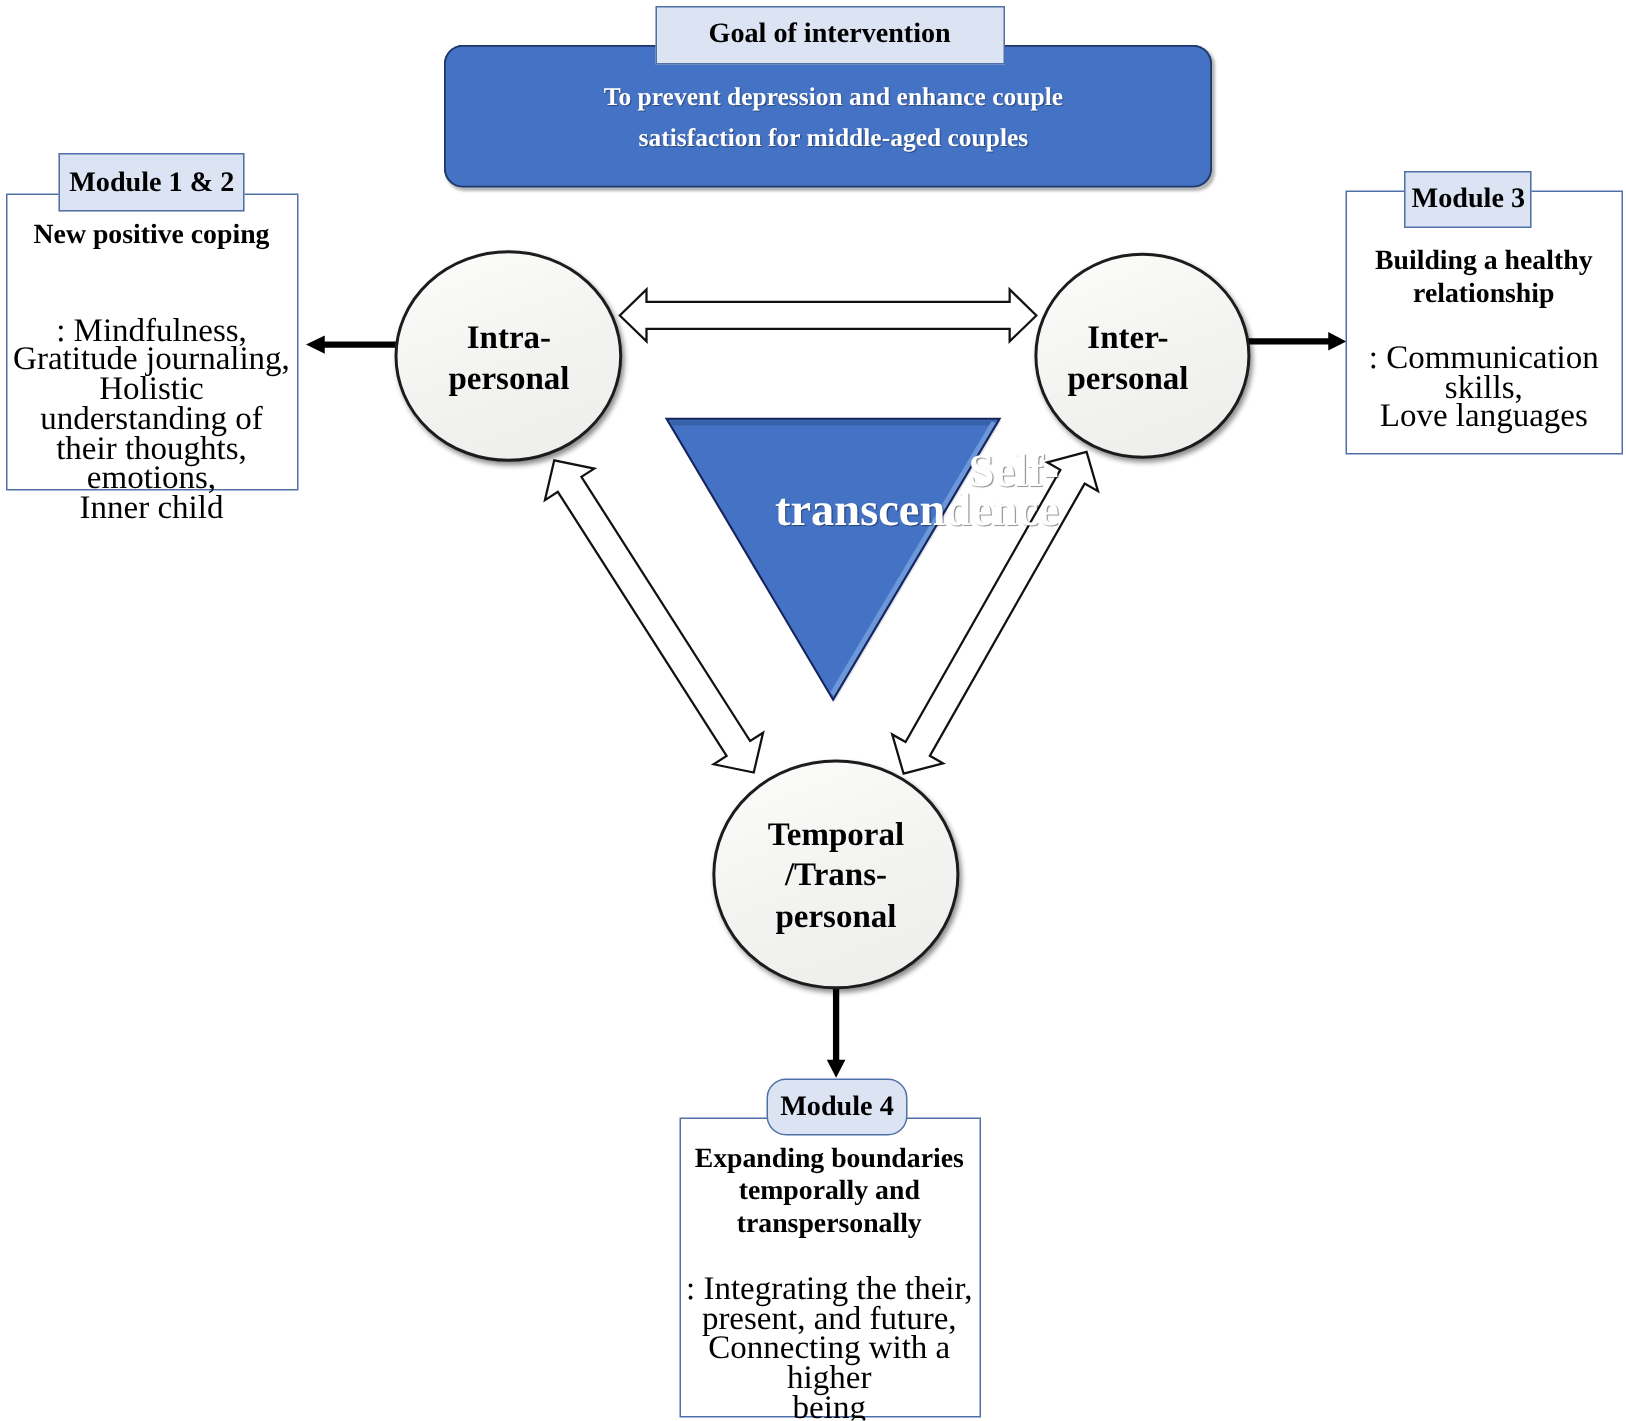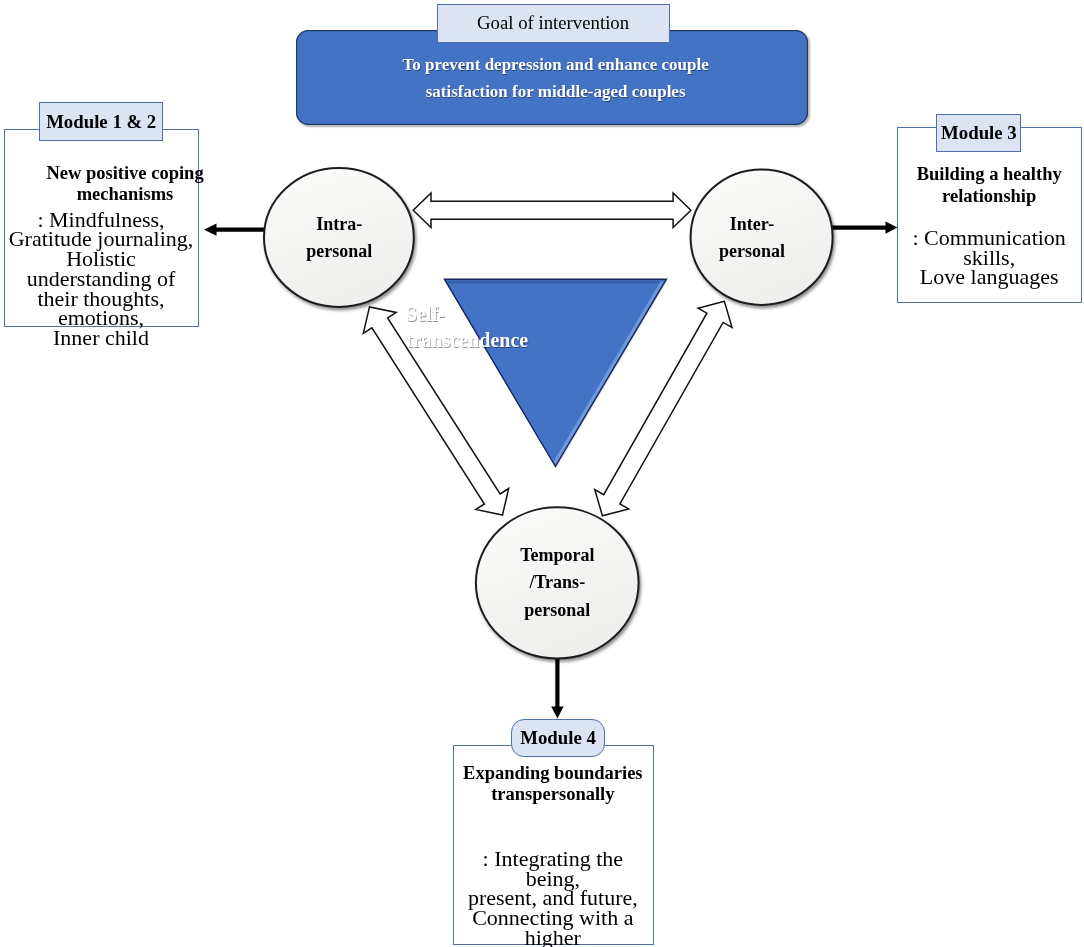--- a/index.html
+++ b/index.html
@@ -8,27 +8,27 @@
   svg.layer{position:absolute;left:0;top:0;width:1084px;height:947px;overflow:visible;}
   .modbox{position:absolute;border:1.4px solid #4F71A8;background:transparent;box-sizing:border-box;}
   .modtab{position:absolute;border:1.4px solid #4F71A8;background:#DCE3F3;box-sizing:border-box;
           display:flex;align-items:center;justify-content:center;font-weight:bold;color:#000;
           font-size:18.8px;letter-spacing:0px;}
   .modtitle{position:absolute;text-align:center;font-weight:bold;color:#000;font-size:18.5px;line-height:21.4px;}
   .modbody{position:absolute;text-align:center;color:#000;font-size:22px;line-height:19.8px;}
   .goalbox{position:absolute;background:#4472C4;border-radius:12.5px;
            box-shadow:1.4px 1.8px 2px rgba(0,0,0,0.30), inset 0 0 0 1.2px #1F3864;}
   .goaltab{position:absolute;border:1.4px solid #4F71A8;background:#DCE3F3;box-sizing:border-box;
-           display:flex;align-items:center;justify-content:center;font-weight:normal;font-size:18.75px;color:#000;}
+           display:flex;align-items:center;justify-content:center;font-weight:bold;font-size:18.75px;color:#000;}
   .goaltext{position:absolute;color:#fff;font-weight:bold;text-align:center;font-size:17px;line-height:27.1px;
             text-shadow:0.7px 0.9px 0.5px rgba(0,0,0,0.38);}
   .circle{position:absolute;border-radius:50%;
           display:flex;align-items:center;justify-content:center;text-align:center;
-          font-weight:bold;box-sizing:border-box;color:#000;font-size:18px;line-height:27.3px;}
-  .coretext{position:absolute;color:#fff;font-weight:bold;text-align:left;font-size:20px;line-height:26px;
+          font-weight:bold;box-sizing:border-box;color:#000;font-size:22px;line-height:27.3px;}
+  .coretext{position:absolute;color:#fff;font-weight:bold;text-align:right;font-size:31px;line-height:26px;
             text-shadow:0.8px 0.9px 0.5px rgba(0,0,0,0.42);}
 </style>
 </head>
 <body>
 
 <div id="stage">
 
   <svg class="layer" viewBox="0 0 1084 947">
     <defs>
       <linearGradient id="circleGrad" x1="0.3" y1="0" x2="0.7" y2="1">
@@ -122,23 +122,22 @@
     <div>satisfaction for middle-aged couples</div>
   </div>
   <div class="goaltab" style="left:436.5px;top:4.1px;width:233.2px;height:38.6px;">
     <span>Goal of intervention</span>
   </div>
 
   <div class="modbox" style="left:4px;top:128.9px;width:194.6px;height:198.1px;"></div>
   <div class="modtab" style="left:39.4px;top:102.2px;width:123.6px;height:39px;">
     <span>Module 1 &amp; 2</span>
   </div>
-  <div class="modtitle" style="left:4px;top:163px;width:194px;padding-left:24px;">
+  <div class="modtitle" style="left:4px;top:147px;width:194px;">
     <div>New positive coping</div>
-    <div>mechanisms</div>
   </div>
   <div class="modbody" style="left:4px;top:209.5px;width:194px;">
     <div>: Mindfulness,</div>
     <div>Gratitude journaling,</div>
     <div>Holistic understanding of</div>
     <div>their thoughts, emotions,</div>
     <div>Inner child</div>
   </div>
 
   <div class="modbox" style="left:897.2px;top:126.8px;width:184.6px;height:176.1px;"></div>
@@ -153,21 +152,22 @@
     <div>: Communication skills,</div>
     <div>Love languages</div>
   </div>
 
   <div class="modbox" style="left:452.7px;top:745.4px;width:200.9px;height:199.3px;"></div>
   <div class="modtab" style="left:511px;top:718.6px;width:94px;height:38.2px;border-radius:13px;">
     <span>Module 4</span>
   </div>
   <div class="modtitle" style="left:452.7px;top:763px;width:200.3px;">
     <div>Expanding boundaries</div>
+    <div>temporally and</div>
     <div>transpersonally</div>
   </div>
   <div class="modbody" style="left:452.7px;top:848.8px;width:200.3px;">
-    <div>: Integrating the being,</div>
+    <div>: Integrating the their,</div>
     <div>present, and future,</div>
     <div>Connecting with a higher</div>
     <div>being</div>
   </div>
 </div>
 
 </body></html>

